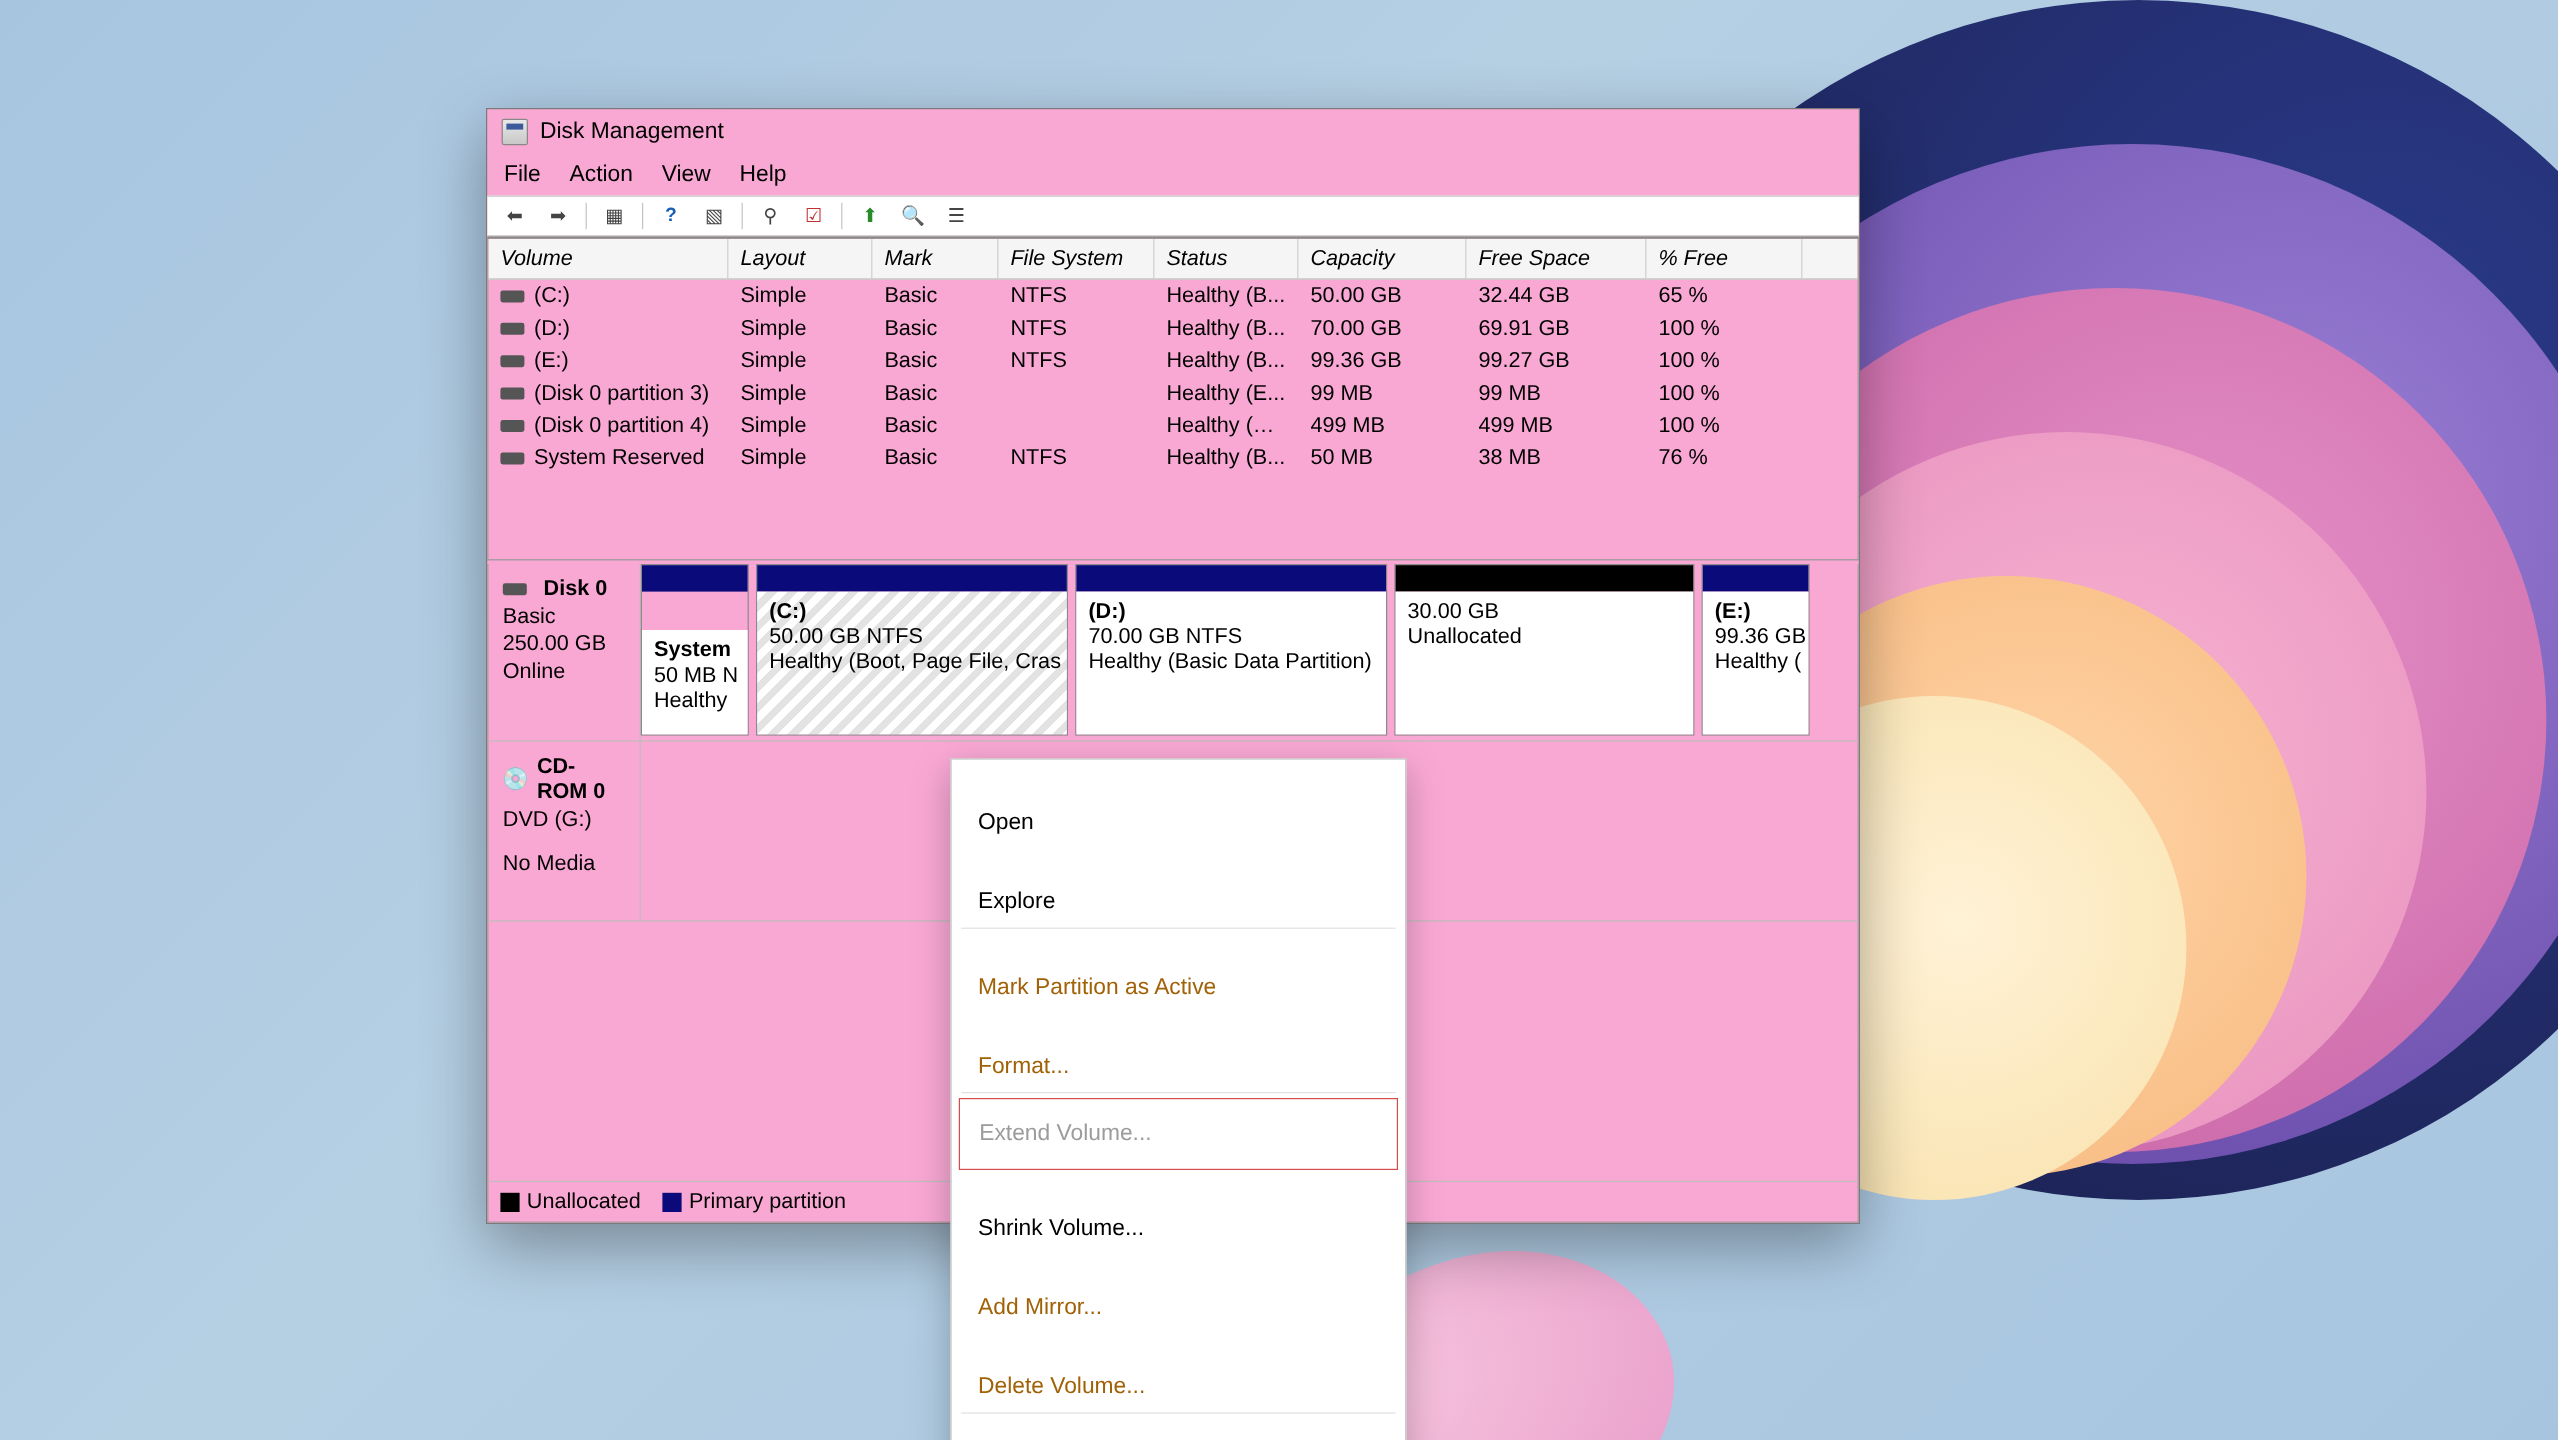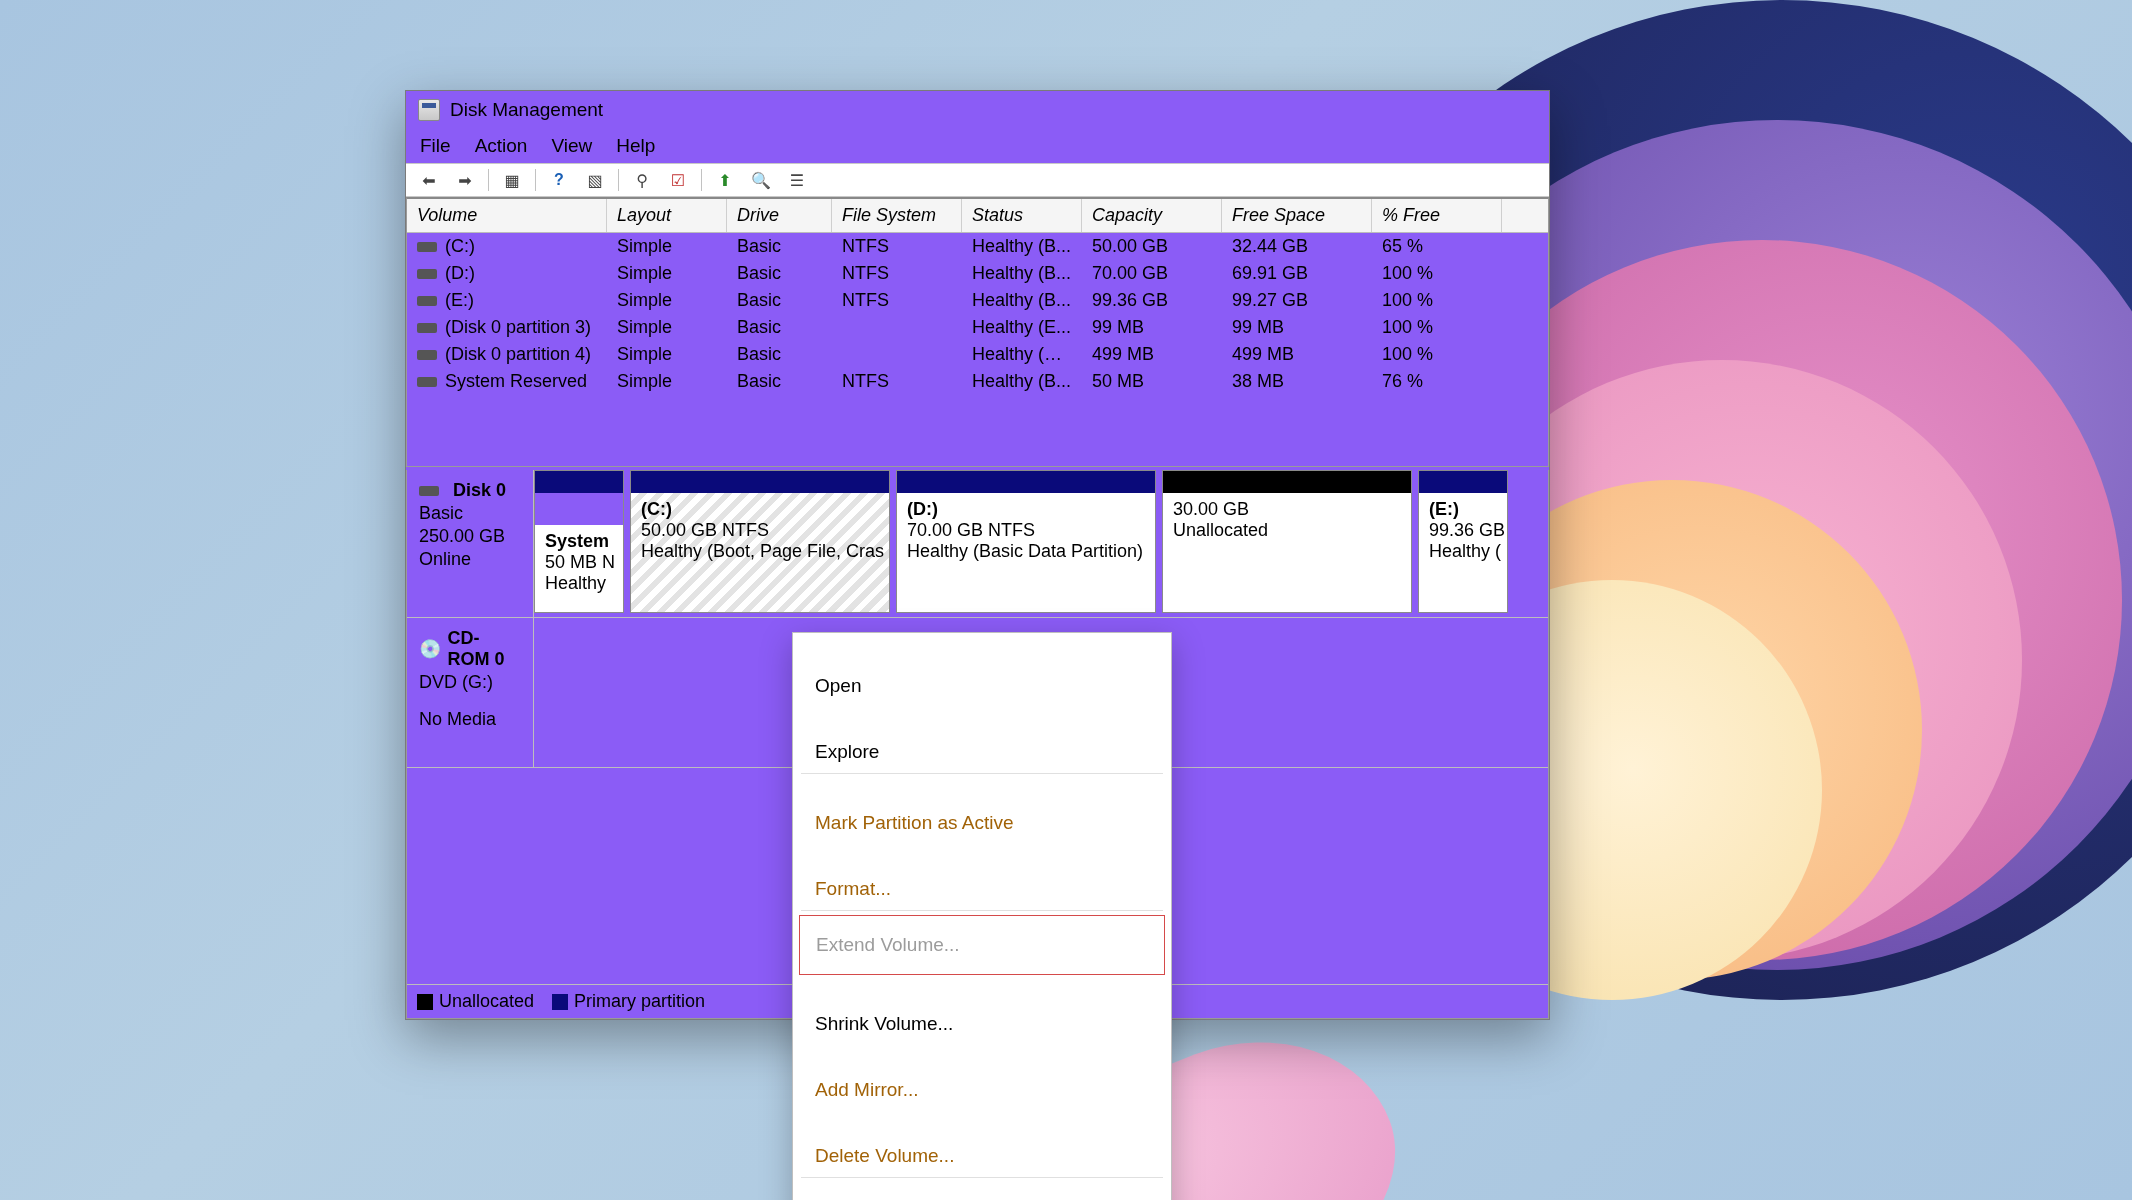--- a/index.html
+++ b/index.html
@@ -33,21 +33,21 @@
     border-radius: 60% 40% 50% 50% / 60% 50% 50% 40%;
     transform: rotate(-20deg);
   }
 
   .window {
     position: absolute;
     left: 405px;
     top: 90px;
     width: 1145px;
     height: 930px;
-    background: #8b5cf6;
+    background: #f9a8d4;
     border: 1px solid #7a7a7a;
     box-shadow: 0 18px 50px rgba(0,0,0,0.35);
     display: flex;
     flex-direction: column;
     overflow: hidden;
   }
   .titlebar {
     display: flex;
     align-items: center;
     gap: 10px;
@@ -237,21 +237,21 @@
     <span class="tb-sep"></span>
     <span class="tb-btn" style="color:#2a8a2a">⬆</span>
     <span class="tb-btn">🔍</span>
     <span class="tb-btn">☰</span>
   </div>
 
   <div class="grid">
     <div class="grid-header">
       <div>Volume</div>
       <div>Layout</div>
-      <div>Drive</div>
+      <div>Mark</div>
       <div>File System</div>
       <div>Status</div>
       <div>Capacity</div>
       <div>Free Space</div>
       <div>% Free</div>
     </div>
     <div id="rows-host">
         <div class="grid-row">
           <div><span class="vol-icon"></span>(C:)</div>
           <div>Simple</div>

